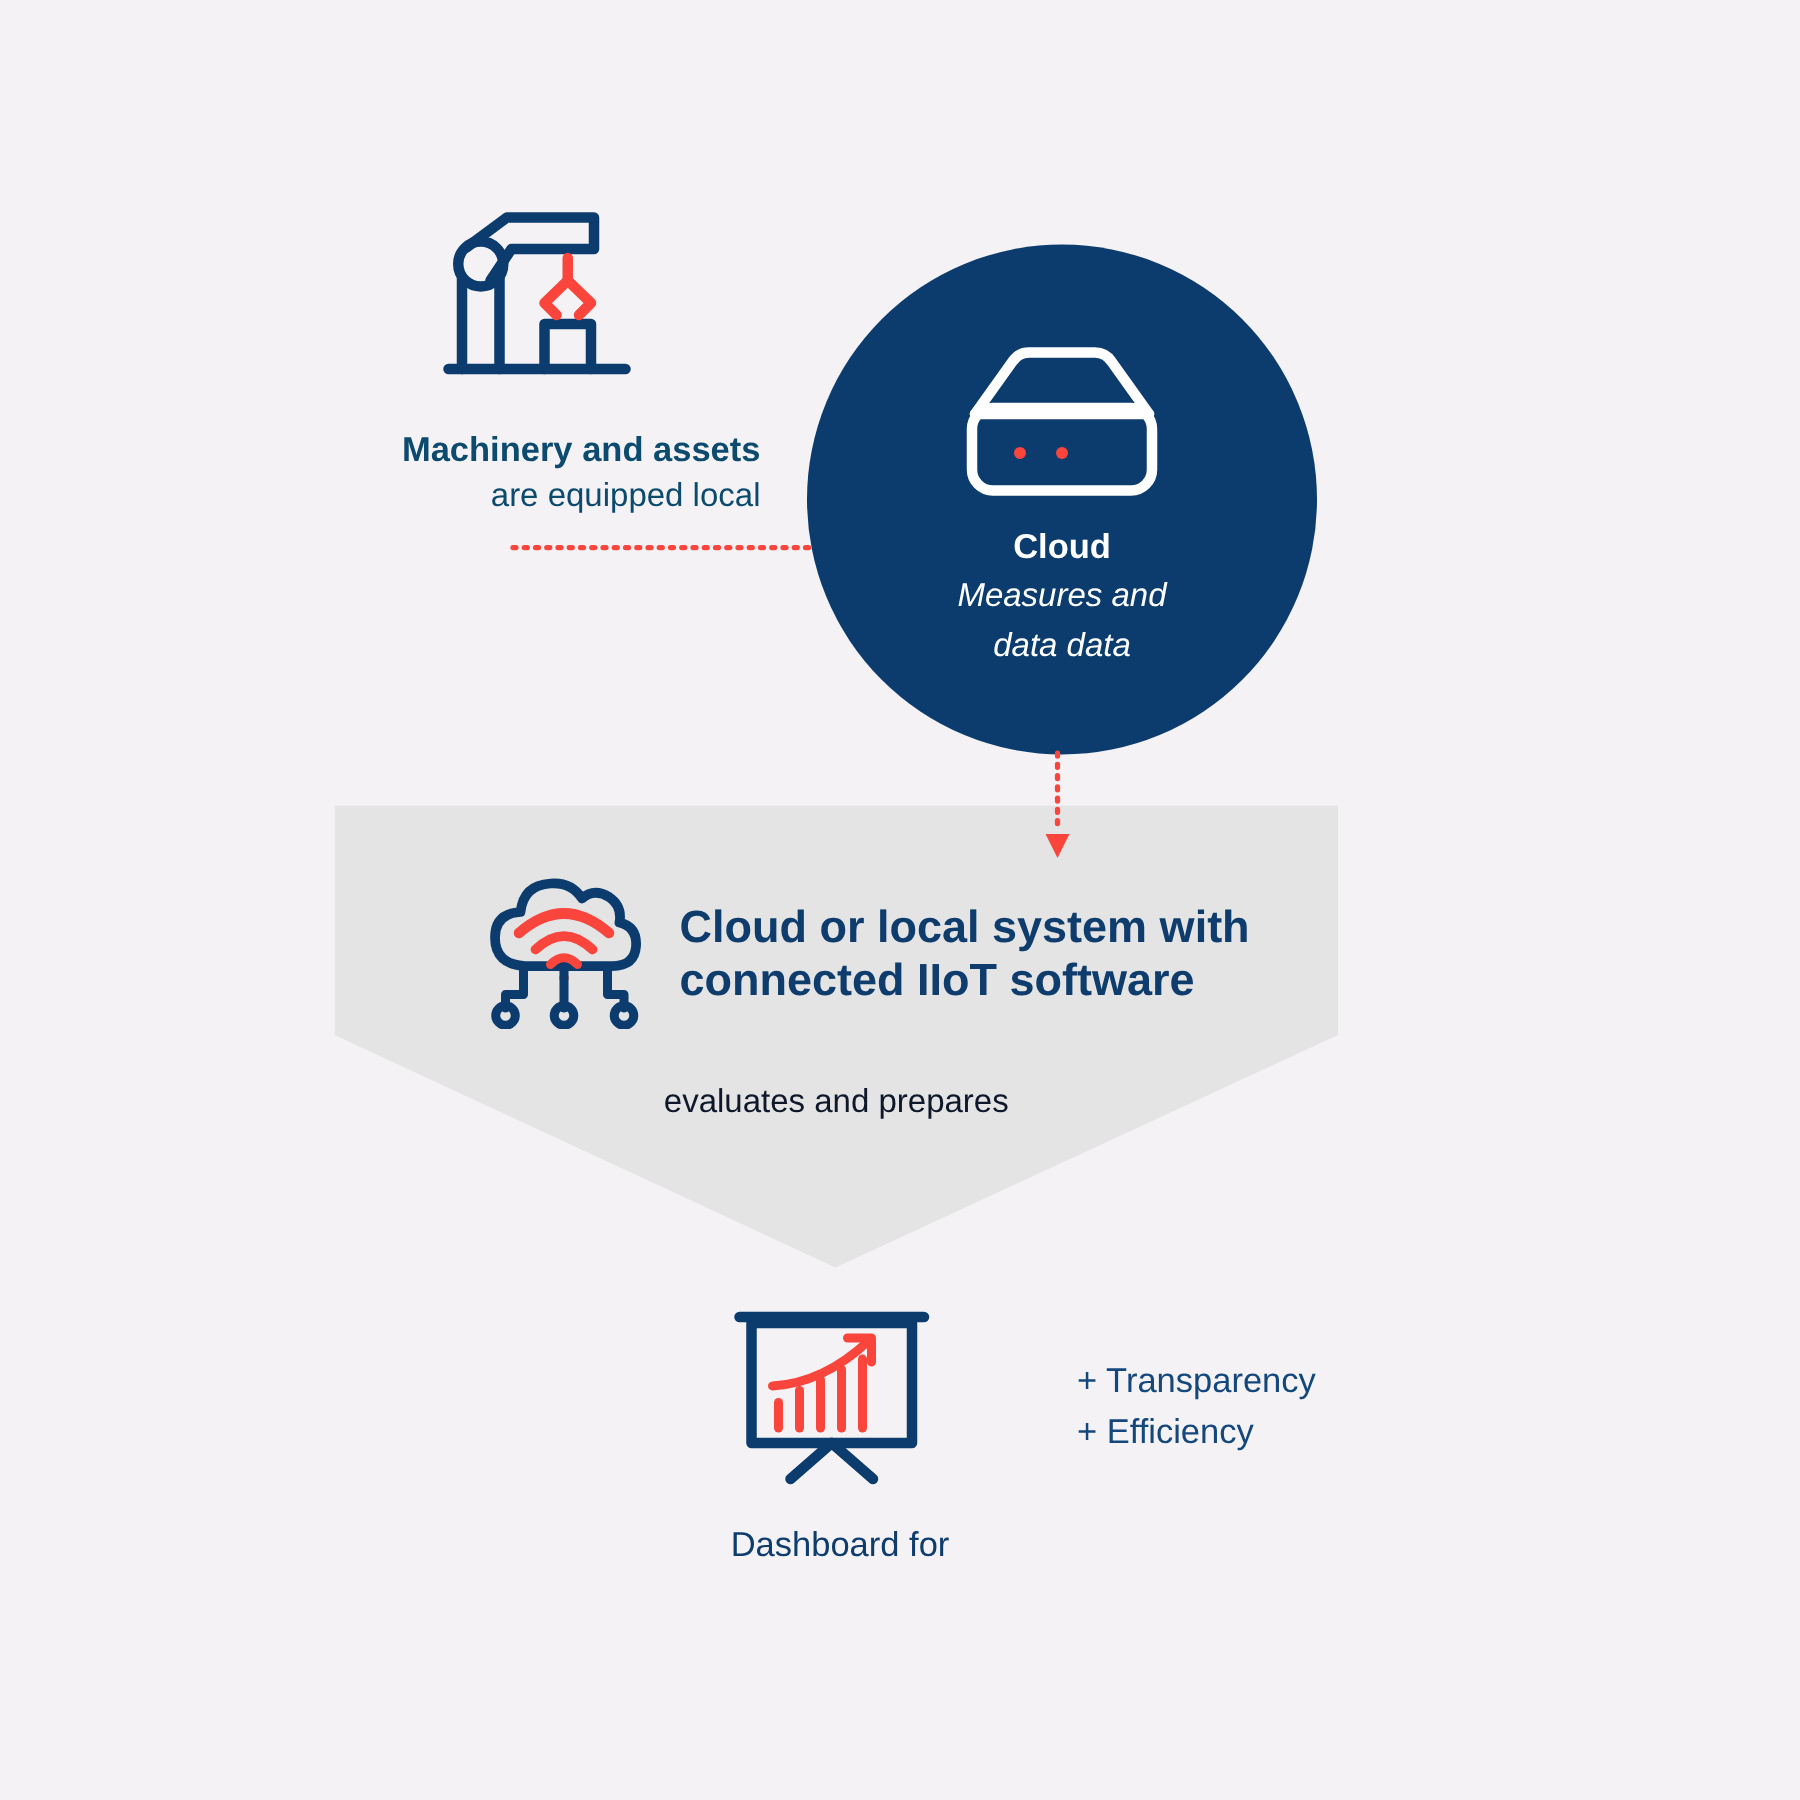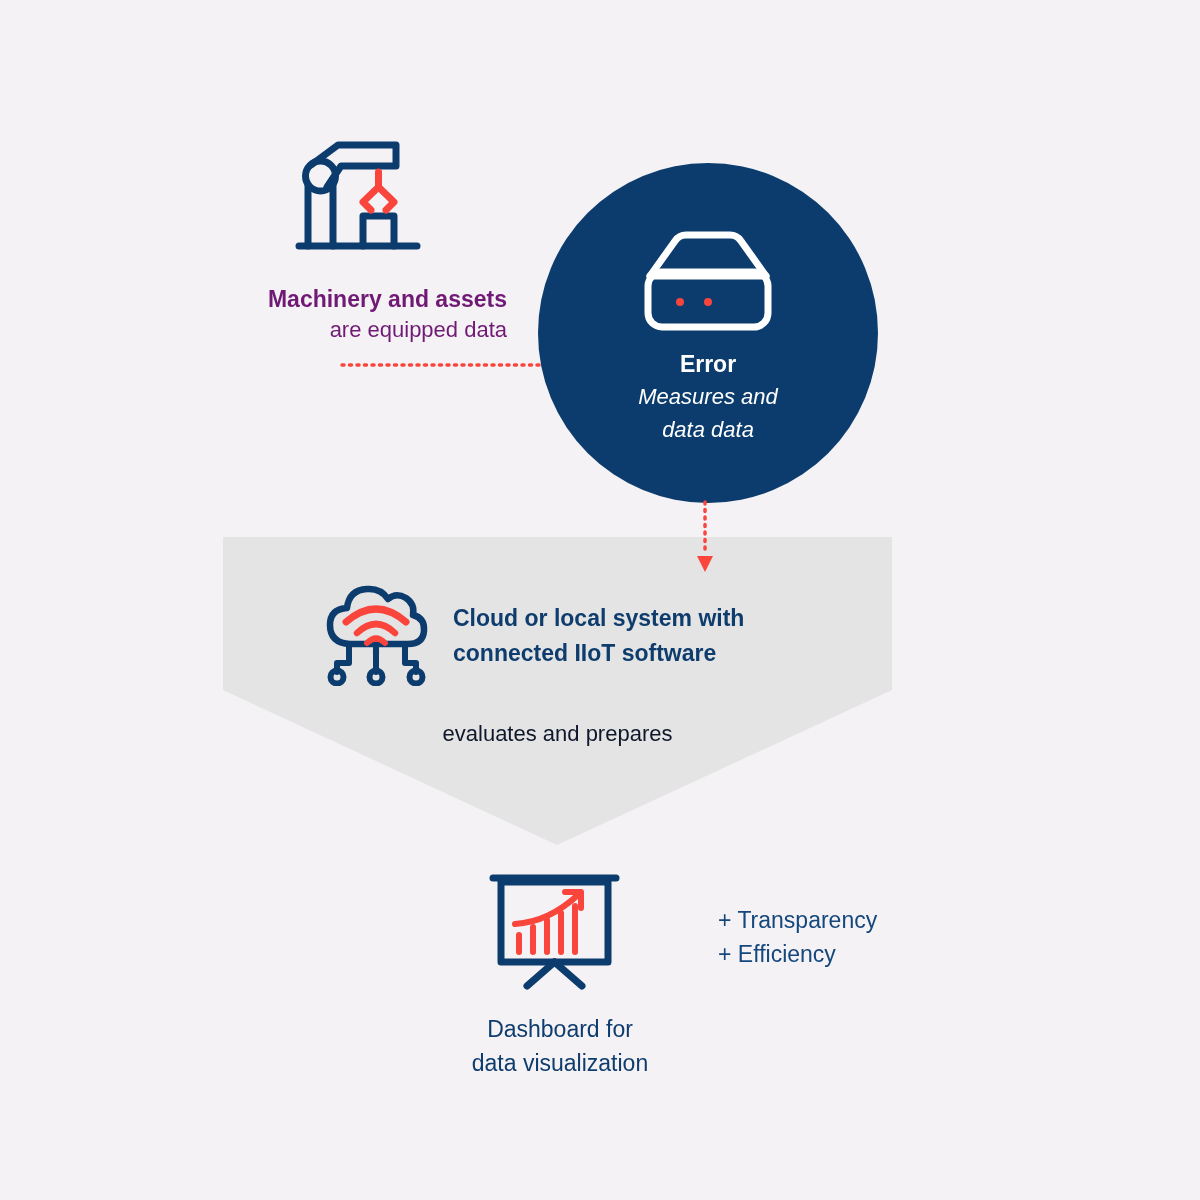--- a/index.html
+++ b/index.html
@@ -73,21 +73,21 @@
     top: 140px;
     width: 130px;
     height: 120px;
   }
   .machine-text {
     position: absolute;
     left: 187px;
     top: 284px;
     width: 320px;
     text-align: right;
-    color: #701a75;
+    color: #0c4a6e;
   }
   .machine-title {
     font-size: 23px;
     font-weight: bold;
     line-height: 30px;
     white-space: nowrap;
   }
   .machine-sub {
     font-size: 22px;
     font-weight: normal;
@@ -102,21 +102,21 @@
     top: 584px;
     width: 112px;
     height: 102px;
   }
   .cloud-text {
     position: absolute;
     left: 453px;
     top: 601px;
     width: 430px;
     color: #0e3c6d;
-    font-size: 23px;
+    font-size: 30px;
     font-weight: bold;
     line-height: 35px;
   }
   .evaluates-text {
     position: absolute;
     left: 223px;
     top: 718px;
     width: 669px;
     text-align: center;
     color: #0f172a;
@@ -196,21 +196,21 @@
       <path d="M70 106 L70 76 L101 76 L101 106" stroke="#0b3c6d" stroke-width="7"></path>
 
       <path d="M85.5 32 L85.5 47" stroke="#f9453c" stroke-width="7"></path>
       <path d="M85.5 47 L101 62 L93 70" stroke="#f9453c" stroke-width="7"></path>
       <path d="M85.5 47 L70 62 L78 70" stroke="#f9453c" stroke-width="7"></path>
     </svg>
   </div>
 
   <div class="machine-text">
     <div class="machine-title">Machinery and assets</div>
-    <div class="machine-sub">are equipped data</div>
+    <div class="machine-sub">are equipped local</div>
   </div>
 
   <div class="arrow-h">
     <svg width="250" height="26" viewBox="0 0 250 26" xmlns="http://www.w3.org/2000/svg">
       <line x1="2" y1="13" x2="230" y2="13" stroke="#f9453c" stroke-width="3.5" stroke-dasharray="2 5.5" stroke-linecap="round"></line>
       <polygon points="232,5 250,13 232,21" fill="#f9453c"></polygon>
     </svg>
   </div>
 
   <div class="sensor-circle">
@@ -221,21 +221,21 @@
 
         <path d="M22 51 L47 16 Q51 10 58 10 L102 10 Q109 10 113 16 L138 51" stroke="#ffffff" stroke-width="7"></path>
 
         <line x1="22" y1="51" x2="138" y2="51" stroke="#ffffff" stroke-width="7"></line>
 
         <circle cx="52" cy="77" r="4" fill="#f9453c"></circle>
         <circle cx="80" cy="77" r="4" fill="#f9453c"></circle>
       </svg>
     </div>
     <div class="sensor-text">
-      <div class="sensor-title">Error</div>
+      <div class="sensor-title">Cloud</div>
       <div class="sensor-sub">Measures and</div>
       <div class="sensor-sub">data data</div>
     </div>
   </div>
 
   <div class="arrow-v">
     <svg width="30" height="72" viewBox="0 0 30 72" xmlns="http://www.w3.org/2000/svg">
       <line x1="15" y1="2" x2="15" y2="54" stroke="#f9453c" stroke-width="3.5" stroke-dasharray="2 5.5" stroke-linecap="round"></line>
       <polygon points="7,56 23,56 15,72" fill="#f9453c"></polygon>
     </svg>
@@ -285,21 +285,20 @@
       <line x1="74" y1="80" x2="74" y2="41" stroke="#f9453c" stroke-width="6"></line>
       <line x1="88" y1="80" x2="88" y2="34" stroke="#f9453c" stroke-width="6"></line>
 
       <path d="M28 52 Q62 50 92 22" stroke="#f9453c" stroke-width="6" fill="none"></path>
       <path d="M78 20 L94 20 L94 36" stroke="#f9453c" stroke-width="6" fill="none"></path>
     </svg>
   </div>
 
   <div class="dashboard-text">
     <div>Dashboard for</div>
-    <div>data visualization</div>
   </div>
 
   <div class="benefits">
     <div class="benefit-line">+ Transparency</div>
     <div class="benefit-line">+ Efficiency</div>
   </div>
 
 </div>
 
 </body></html>

